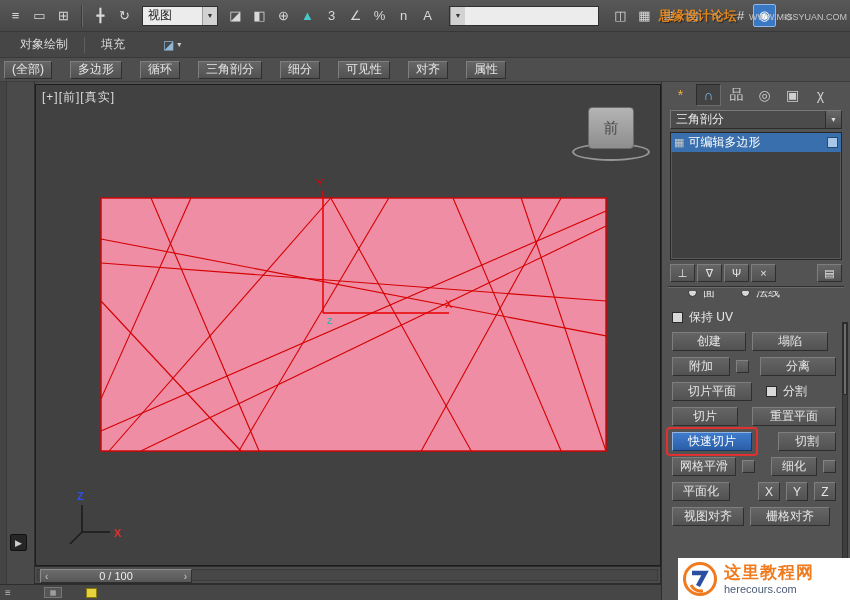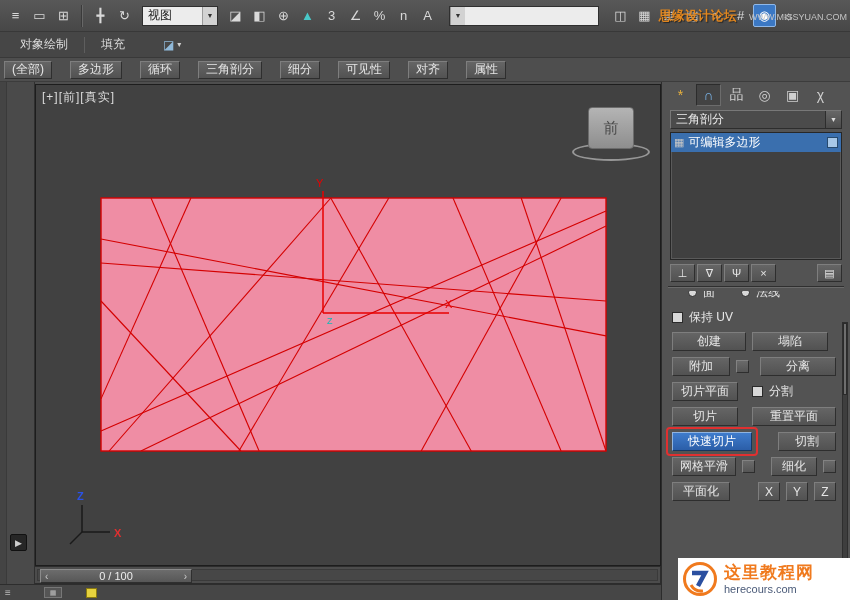--- a/index.html
+++ b/index.html
@@ -319,21 +319,21 @@
         <button class="btn3d cbtn" style="width:76px">塌陷</button>
       </div>
 
       <div class="cr">
         <button class="btn3d cbtn" style="width:58px">附加</button>
         <span class="sq-btn"></span>
         <button class="btn3d cbtn" style="width:76px;margin-left:auto">分离</button>
       </div>
 
       <div class="cr">
-        <button class="btn3d cbtn" style="width:66px">切片平面</button>
+        <button class="btn3d cbtn" style="width:80px">切片平面</button>
         <span class="checkbox" style="margin-left:8px"></span>
         <span class="lbl">分割</span>
       </div>
 
       <div class="cr">
         <button class="btn3d cbtn" style="width:66px">切片</button>
         <button class="btn3d cbtn" style="width:84px;margin-left:auto">重置平面</button>
       </div>
 
       <div class="cr">
@@ -351,20 +351,24 @@
         <span class="sq-btn"></span>
       </div>
 
       <div class="cr">
         <button class="btn3d cbtn" style="width:58px">平面化</button>
         <button class="btn3d cbtn" style="width:22px;margin-left:auto">X</button>
         <button class="btn3d cbtn" style="width:22px">Y</button>
         <button class="btn3d cbtn" style="width:22px">Z</button>
       </div>
 
+      <div class="cr">
+        <button class="btn3d cbtn" style="width:72px">视图对齐</button>
+        <button class="btn3d cbtn" style="width:80px">栅格对齐</button>
+      </div>
     </div>
 
     <div id="cp-scrollbar">
       <div id="cp-scroll-thumb"></div>
     </div>
   </div>
 
   <div id="wm-bottom">
     <svg id="wm-logo" viewBox="0 0 36 36">
       <circle cx="18" cy="18" r="15.5" fill="#ffffff" stroke="#f07a1e" stroke-width="3"></circle>

